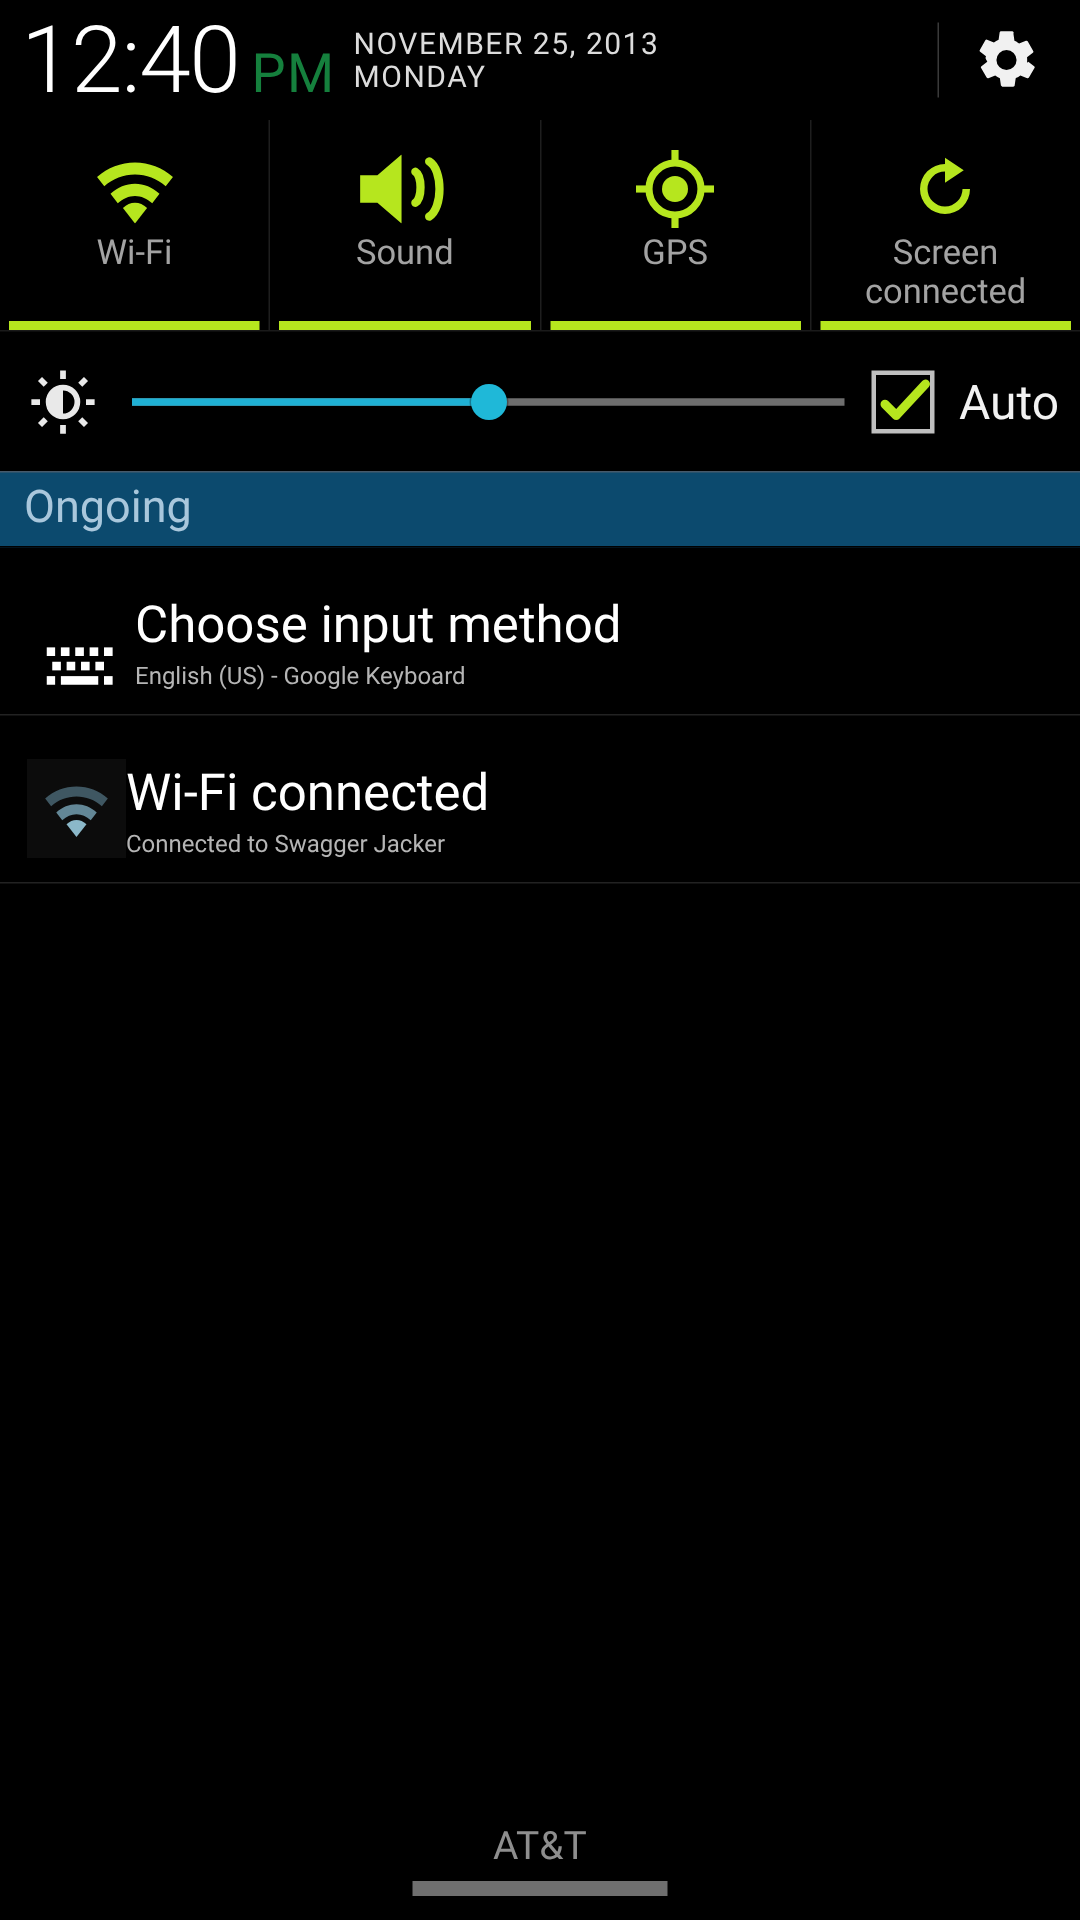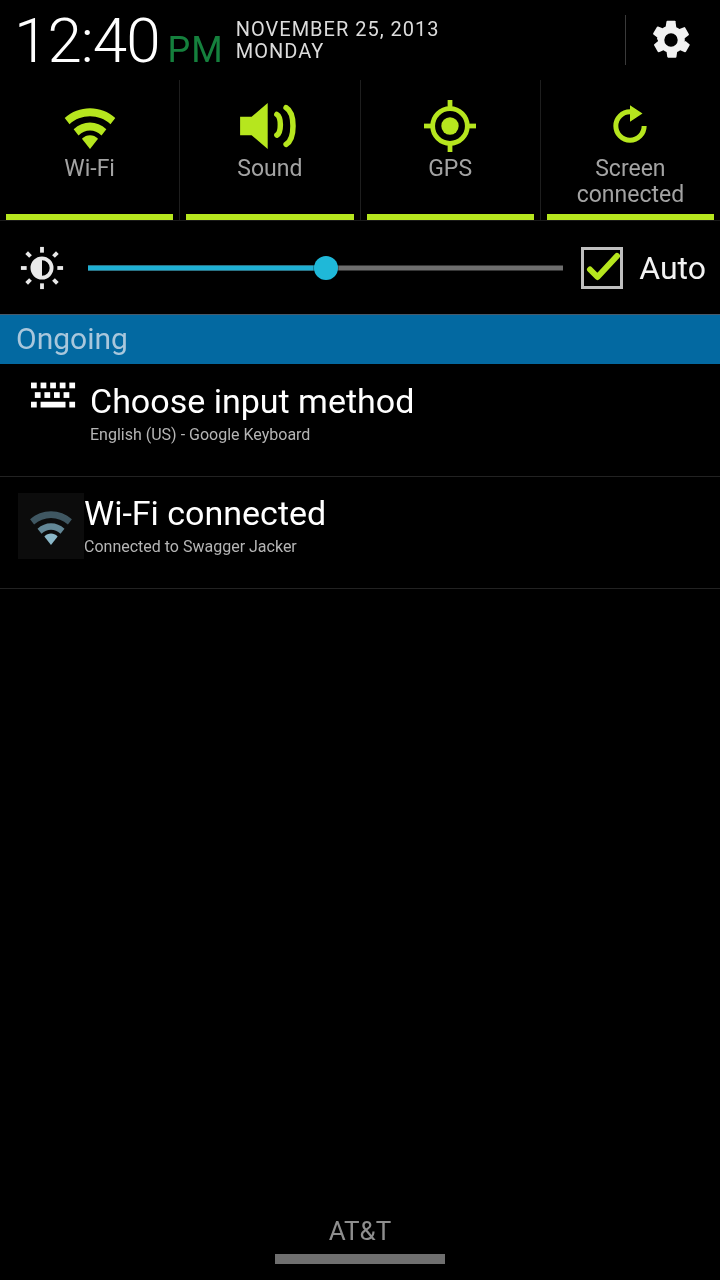--- a/index.html
+++ b/index.html
@@ -138,32 +138,32 @@
   }
   .checkbox {
     width: 42px; height: 42px;
     border: 3px solid #bfbfbf;
     display: flex; align-items:center; justify-content:center;
   }
   .auto-label { font-size: 32px; color: #f2f2f2; }
 
   
   .section-header {
-    background: #0369a1;
+    background: #0c4a6e;
     color: #a9c7dc;
     font-size: 30px;
     padding: 6px 16px 8px;
     border-top: 1px solid #475a6b;
     border-bottom: 1px solid #000;
   }
 
   
   .notif {
     display: flex;
-    align-items: flex-start;
+    align-items: flex-end;
     padding: 16px 8px 16px 18px;
     border-bottom: 1px solid #222222;
     min-height: 112px;
   }
   .notif .nico {
     width: 72px;
     display: flex;
     align-items: center;
     justify-content: center;
   }

